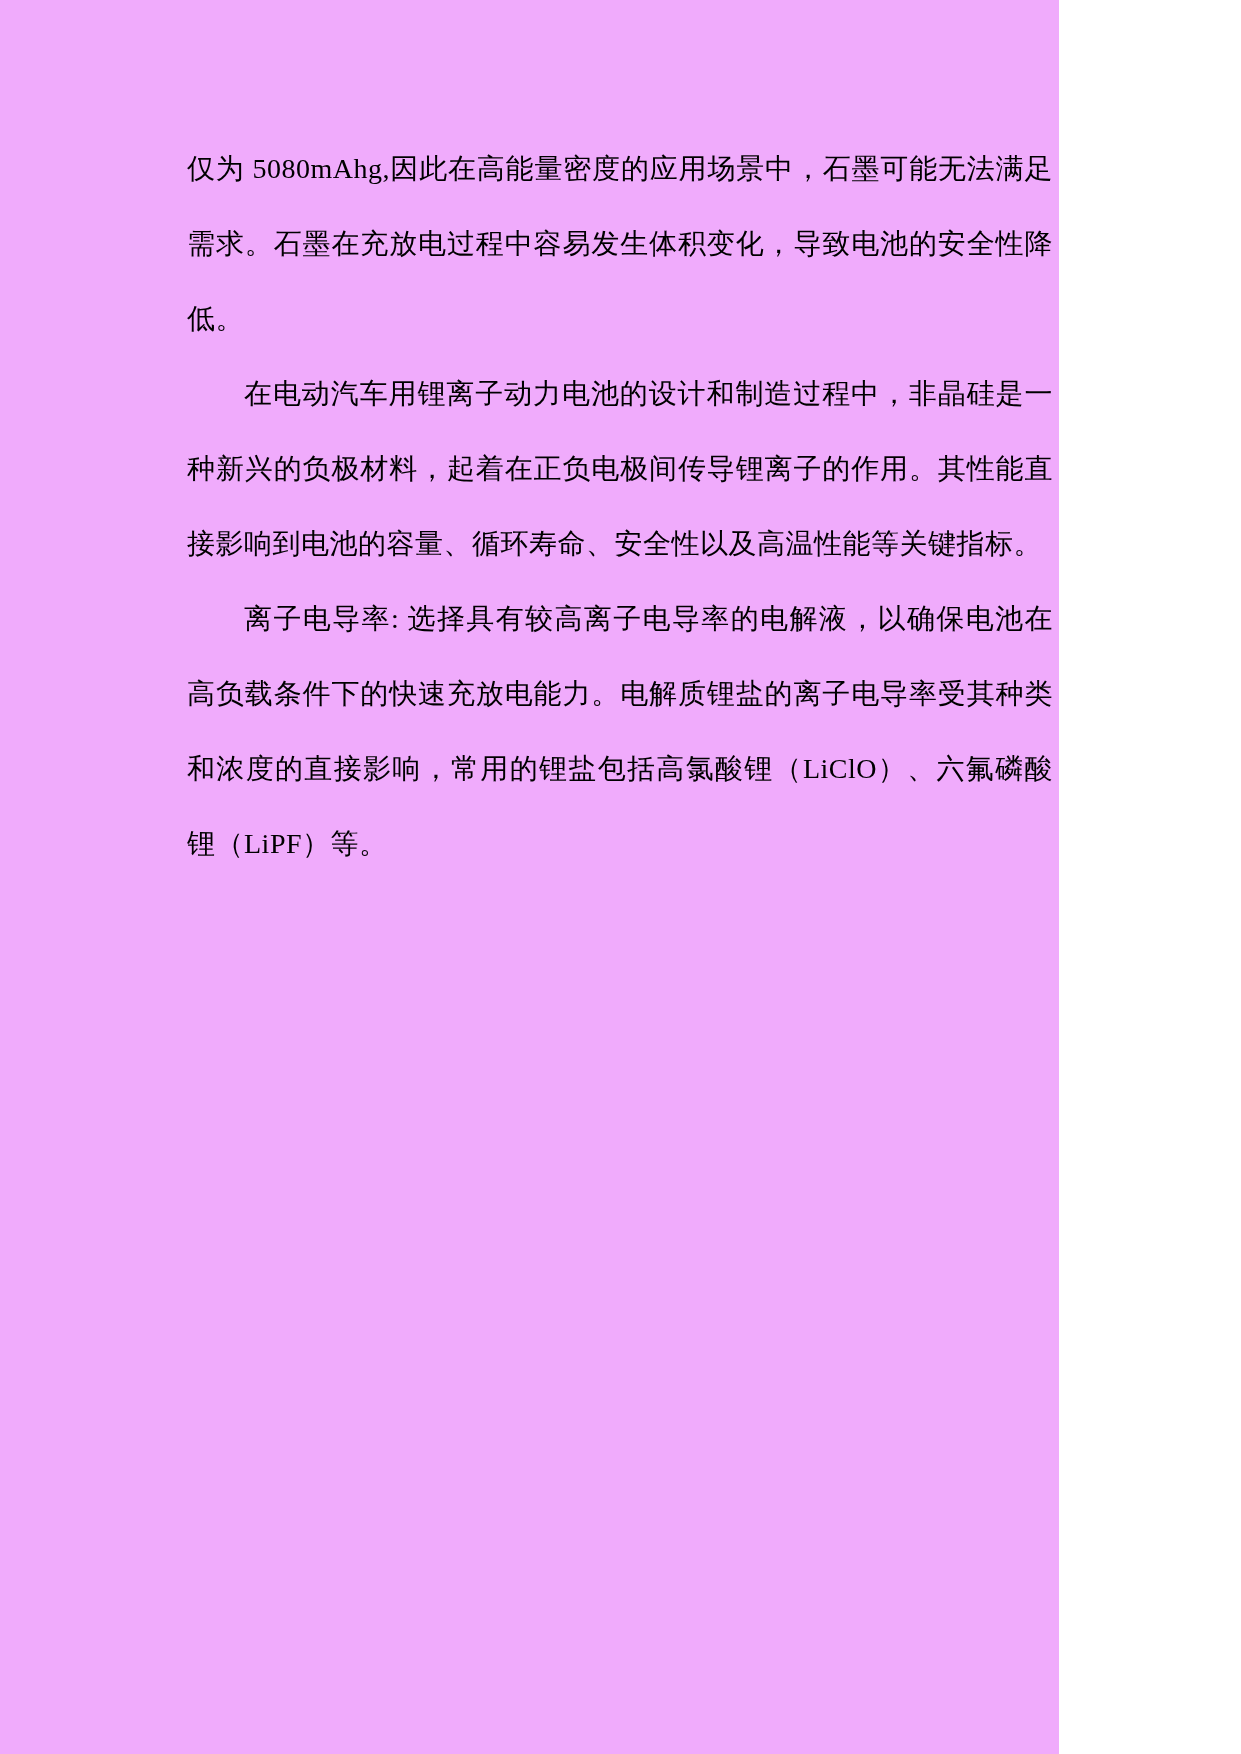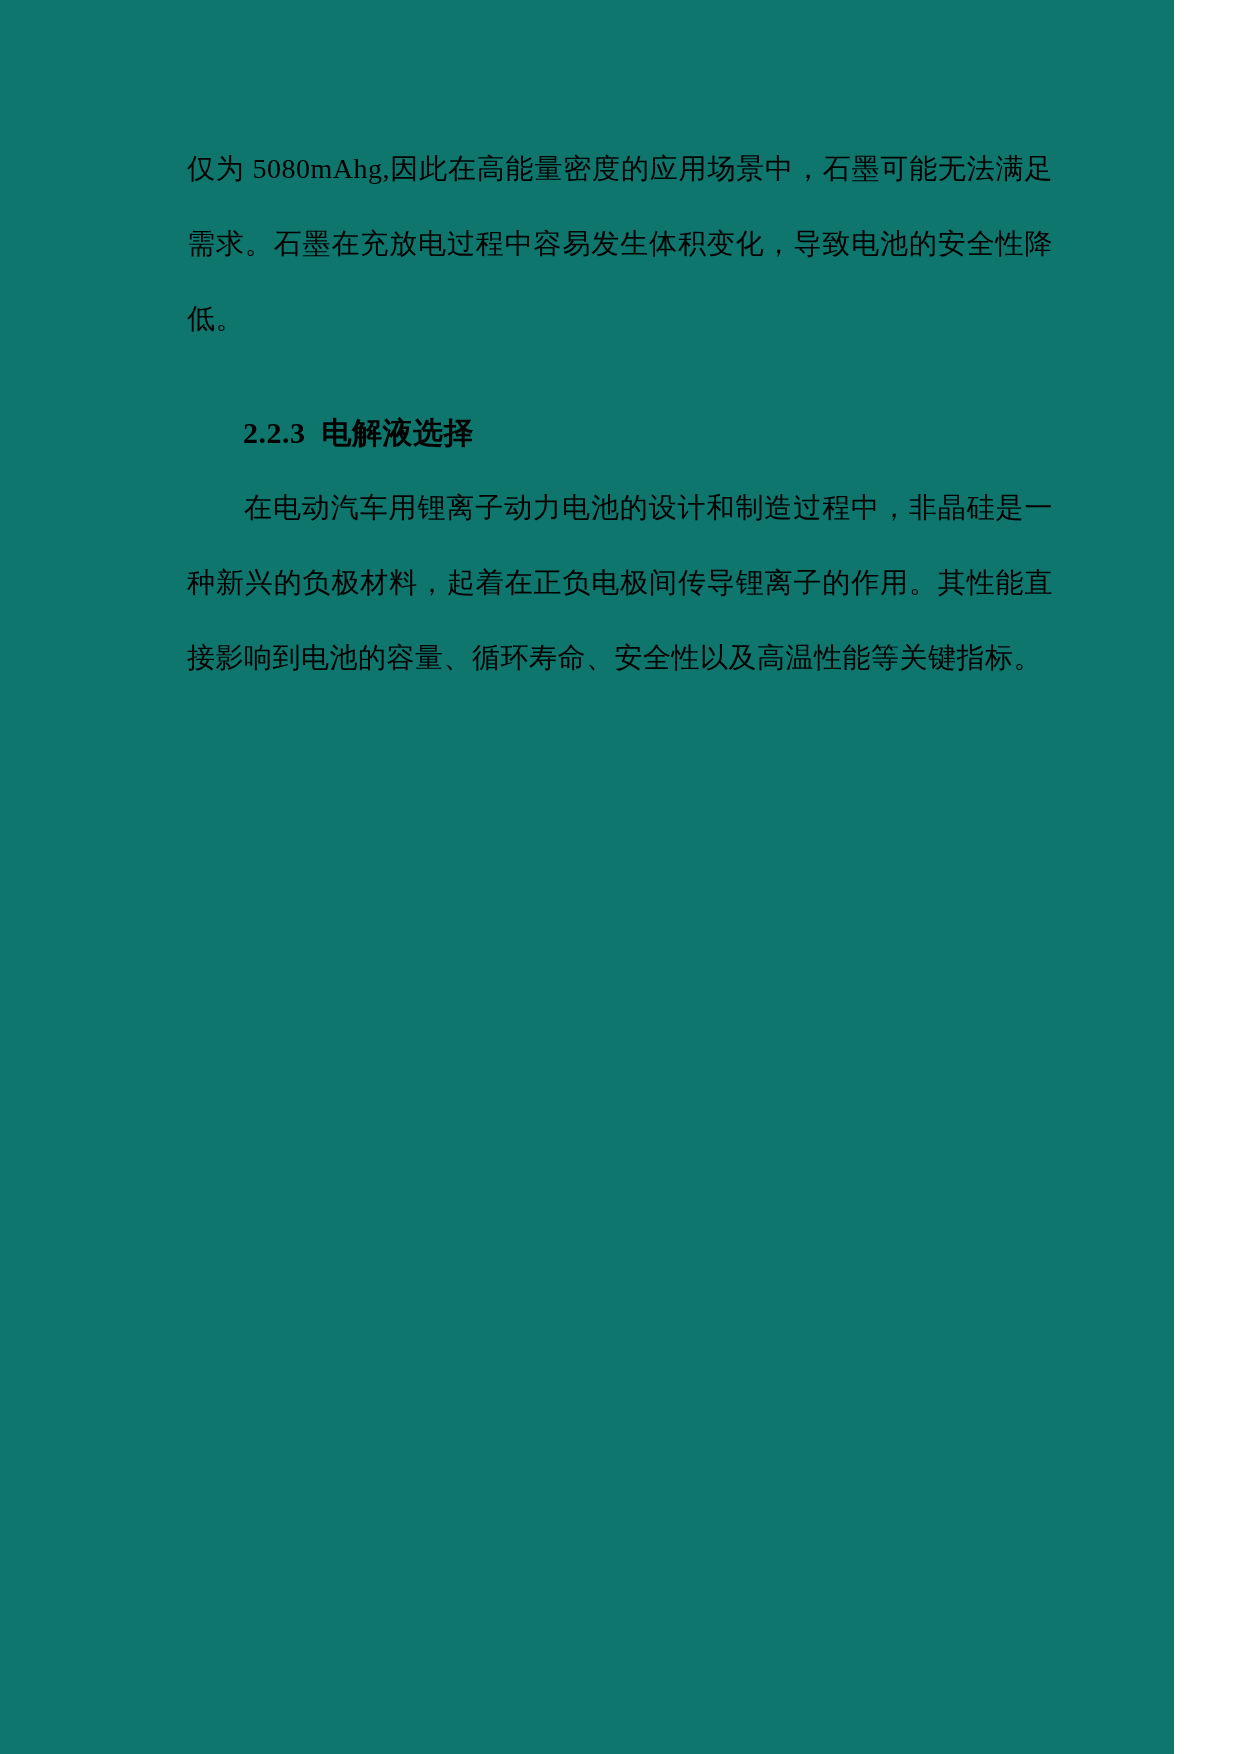--- a/index.html
+++ b/index.html
@@ -2,23 +2,23 @@
 <html><head>
 <meta charset="utf-8">
 <style>
   html, body {
     margin: 0;
     padding: 0;
     background: #ffffff;
   }
   .doc-page {
     position: relative;
-    width: 1174px;
+    width: 1059px;
     height: 1754px;
-    background: #0f766e;
+    background: #f0abfc;
     overflow: hidden;
     font-family: "Liberation Serif", "DejaVu Serif", serif;
   }
   .doc-content {
     position: absolute;
     left: 187px;
     top: 131px;
     width: 866px;
   }
   .body-para {
@@ -56,21 +56,19 @@
 </head>
 <body>
 
 <div class="doc-page">
   <div class="doc-content">
 
     <p class="body-para">仅为 5080mAhg,因此在高能量密度的应用场景中，石墨可能无法满足需求。石墨在充放电过程中容易发生体积变化，导致电池的安全性降低。</p>
 
 
 
-    <h3 class="section-heading">
-      <span class="heading-number">2.2.3</span><span class="heading-title">电解液选择</span>
-    </h3>
 
     <p class="body-para indent">在电动汽车用锂离子动力电池的设计和制造过程中，非晶硅是一种新兴的负极材料，起着在正负电极间传导锂离子的作用。其性能直接影响到电池的容量、循环寿命、安全性以及高温性能等关键指标。</p>
 
+    <p class="body-para indent">离子电导率: 选择具有较高离子电导率的电解液，以确保电池在高负载条件下的快速充放电能力。电解质锂盐的离子电导率受其种类和浓度的直接影响，常用的锂盐包括高氯酸锂（LiClO）、六氟磷酸锂（LiPF）等。</p>
 
   </div>
 </div>
 
 </body></html>

